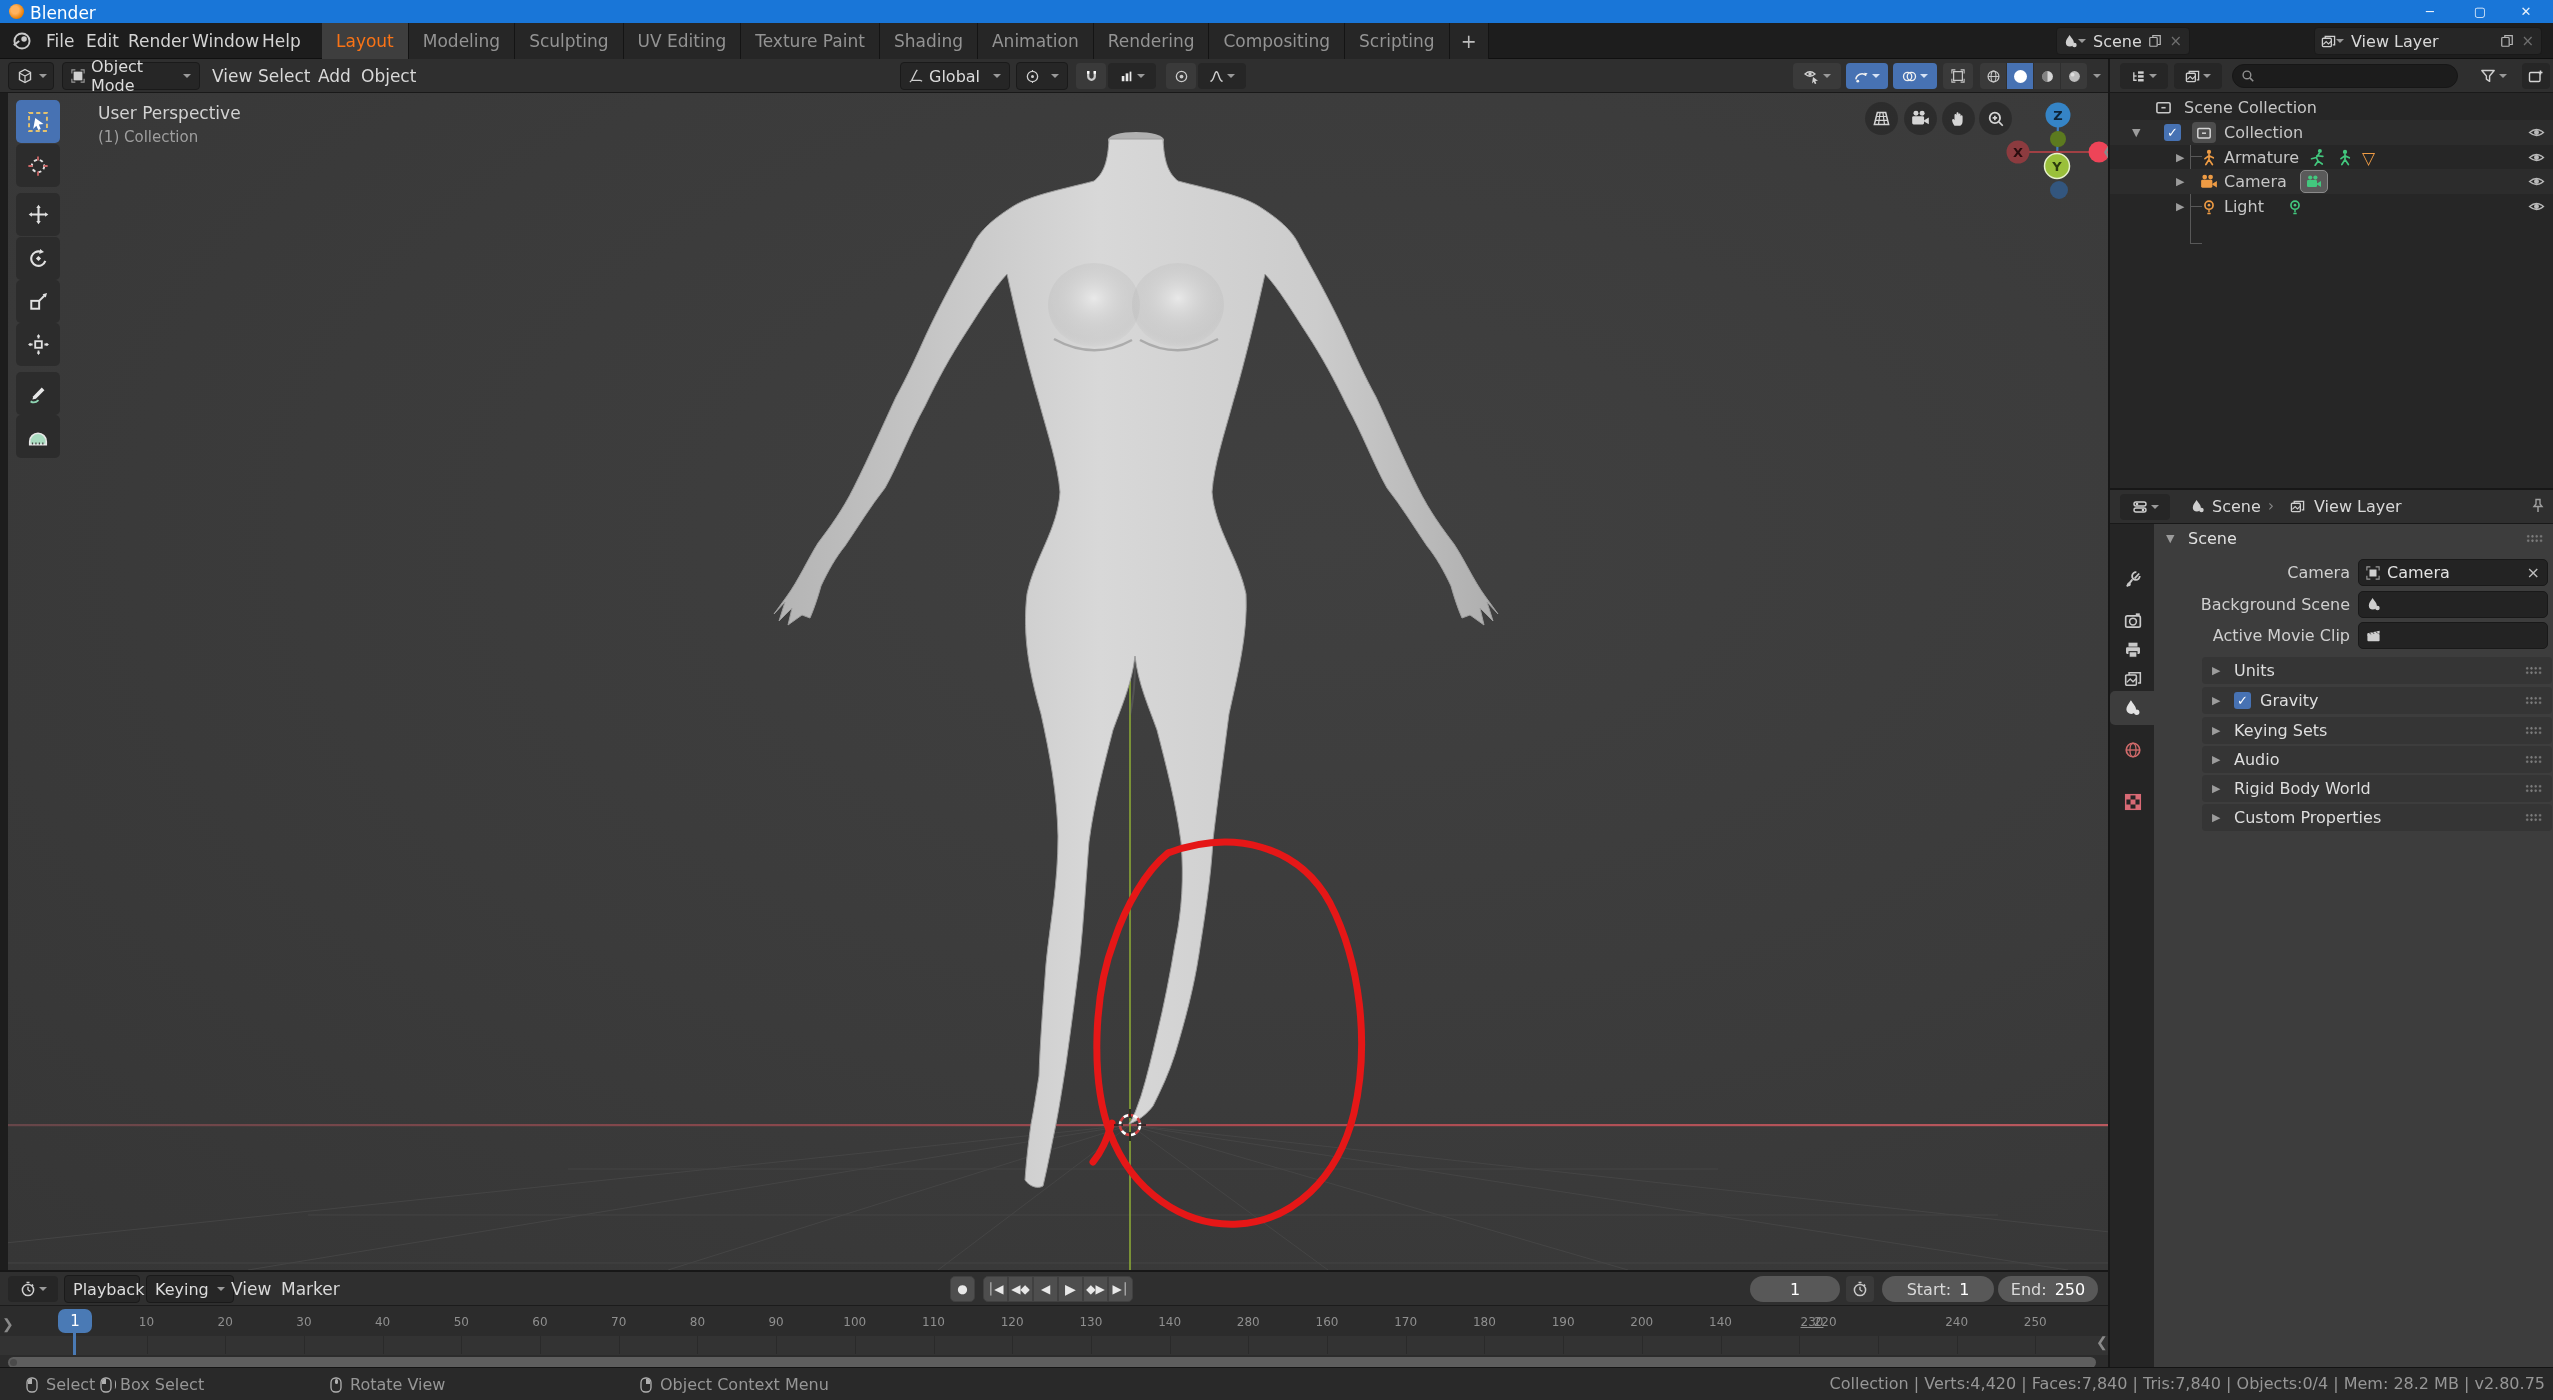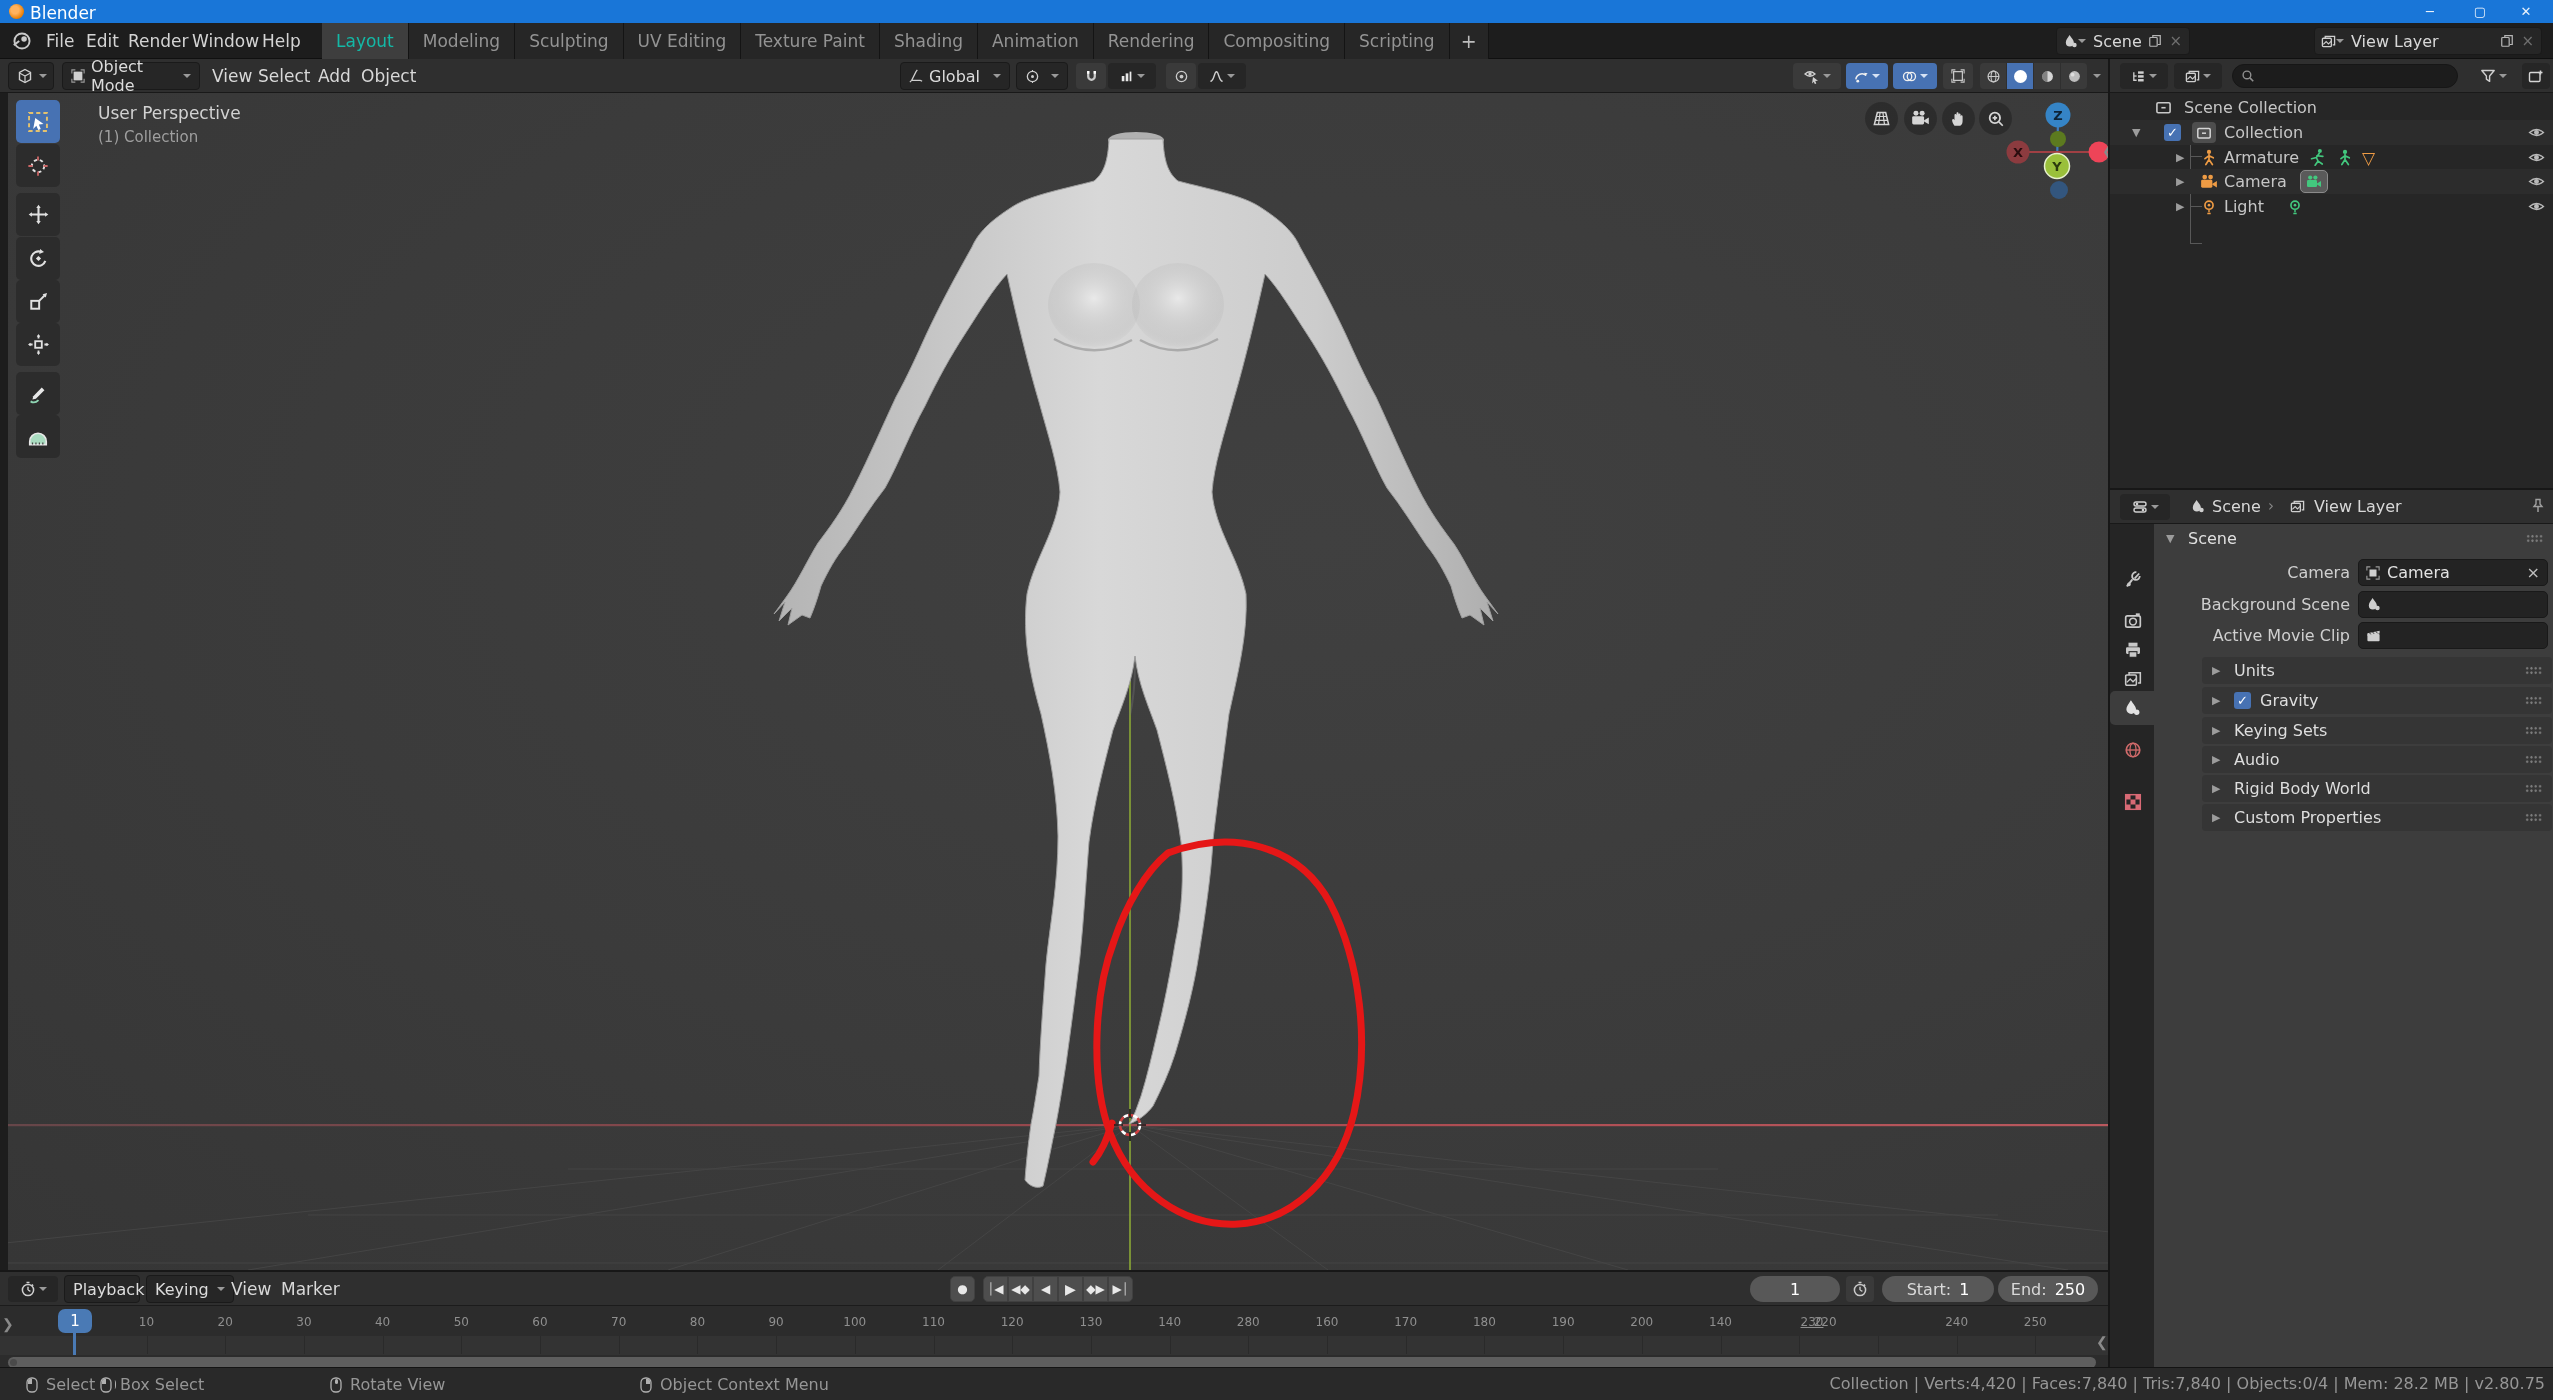--- a/index.html
+++ b/index.html
@@ -17,21 +17,21 @@
   .winbtn { position:absolute; top:0; width:46px; height:23px; color:#eaf2fb; font-size:13px;
     display:flex; align-items:center; justify-content:center; }
 
   
   #topbar { left:0; top:23px; width:2553px; height:36px; background:#1d1d1d; border-bottom:1px solid #101010; }
   .menu-item { position:absolute; top:0; height:36px; display:flex; align-items:center; padding:0 10px;
     color:#d4d4d4; font-size:17px; }
   #tabs { position:absolute; left:322px; top:0; height:36px; display:inline-flex; }
   .tab { height:36px; display:flex; align-items:center; padding:0 14px; color:#939393; font-size:17px;
     border-right:1px solid #141414; background:#262626; }
-  .tab.active { background:#3e3e3e; color:#14b8a6; }
+  .tab.active { background:#3e3e3e; color:#f97316; }
   .tab.plus { color:#bdbdbd; padding:0 11px; font-size:19px; }
   .idblock { position:absolute; top:4px; height:28px; background:#262626; border:1px solid #191919;
     border-radius:4px; display:flex; align-items:center; color:#d8d8d8; font-size:16px; }
   .idblock .x { color:#6e6e6e; padding:0 7px; font-size:15px; }
   .idblock .lbl { flex:1; padding-left:7px; }
 
   
   #viewport-header { left:0; top:59px; width:2108px; height:34px; background:#2f2f2f; border-bottom:1px solid #191919; }
   #viewport { left:8px; top:93px; width:2520px; height:1177px;
     background:radial-gradient(ellipse at 52% 38%, #404040 0%, #3b3b3b 55%, #363636 100%); }

